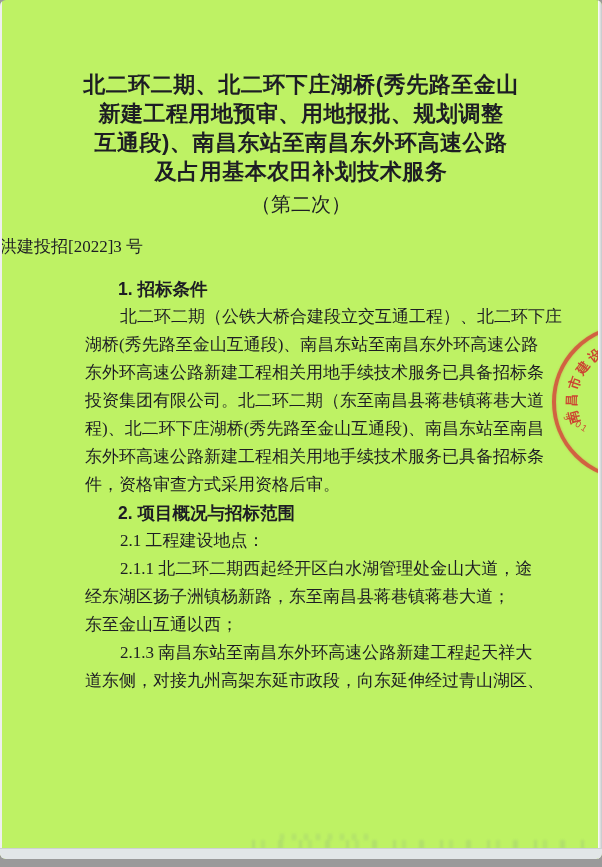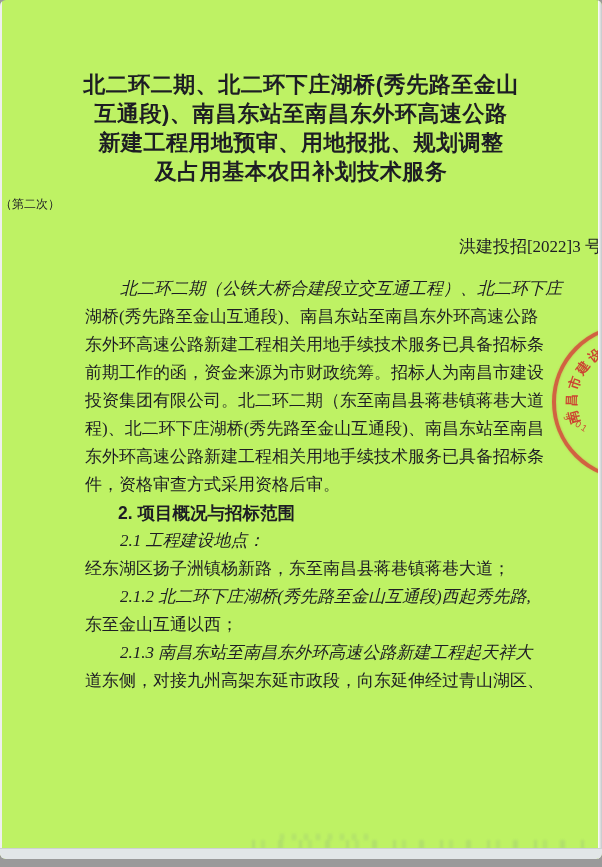--- a/index.html
+++ b/index.html
@@ -23,43 +23,44 @@
     margin:70px 60px 0 60px;
     text-align:center;
     font-family:"Liberation Sans", sans-serif;
     font-weight:bold;
     font-size:22px;
     line-height:29px;
     letter-spacing:.5px;
   }
   .subtitle{
     margin-top:7px;
-    font-size:12px;
+    text-align:center;
+    font-size:20px;
     line-height:22px;
   }
   .doc-number{
     margin-top:21px;
-    text-align:right;
+    text-align:left;
     font-size:17px;
     line-height:22px;
   }
   .body-text{
     margin:17px 75px 0 85px;
     width:442px;
     font-size:17px;
     line-height:28px;
   }
   .line{
     white-space:nowrap;
     text-align:justify;
     -moz-text-align-last:justify;
     text-align-last:justify;
   }
   .line.no-fill{text-align:left;-moz-text-align-last:left;text-align-last:left;}
-  .line.indent{text-indent:35px;font-style:italic;}
+  .line.indent{text-indent:35px;}
   .heading{
     font-family:"Liberation Sans", sans-serif;
     font-weight:bold;
     font-size:17.5px;
     line-height:28px;
     padding-left:33px;
     text-align:left;-moz-text-align-last:left;text-align-last:left;
     white-space:nowrap;
   }
 
@@ -127,43 +128,43 @@
     filter:blur(1.4px);
   }
 </style>
 </head>
 <body>
 
 <div class="page">
 
   <div class="doc-title">
     <div>北二环二期、北二环下庄湖桥(秀先路至金山</div>
+    <div>新建工程用地预审、用地报批、规划调整</div>
     <div>互通段)、南昌东站至南昌东外环高速公路</div>
-    <div>新建工程用地预审、用地报批、规划调整</div>
     <div>及占用基本农田补划技术服务</div>
   </div>
 
   <div class="subtitle">（第二次）</div>
 
   <div class="doc-number">洪建投招[2022]3 号</div>
 
   <div class="body-text">
+    <div class="heading">1. 招标条件</div>
     <div class="line indent">北二环二期（公铁大桥合建段立交互通工程）、北二环下庄</div>
     <div class="line">湖桥(秀先路至金山互通段)、南昌东站至南昌东外环高速公路</div>
     <div class="line">东外环高速公路新建工程相关用地手续技术服务已具备招标条</div>
-    <div class="line">前期工作的函，资金来源为市财政统筹。招标人为南昌市建设</div>
     <div class="line">投资集团有限公司。北二环二期（东至南昌县蒋巷镇蒋巷大道</div>
     <div class="line">程)、北二环下庄湖桥(秀先路至金山互通段)、南昌东站至南昌</div>
     <div class="line">东外环高速公路新建工程相关用地手续技术服务已具备招标条</div>
     <div class="line no-fill">件，资格审查方式采用资格后审。</div>
 
     <div class="heading">2. 项目概况与招标范围</div>
     <div class="line no-fill indent">2.1 工程建设地点：</div>
+    <div class="line indent">2.1.1 北二环二期西起经开区白水湖管理处金山大道，途</div>
     <div class="line no-fill">经东湖区扬子洲镇杨新路，东至南昌县蒋巷镇蒋巷大道；</div>
-    <div class="line indent">2.1.2 北二环下庄湖桥(秀先路至金山互通段)西起秀先路,</div>
     <div class="line no-fill">东至金山互通以西；</div>
     <div class="line indent">2.1.3 南昌东站至南昌东外环高速公路新建工程起天祥大</div>
     <div class="line">道东侧，对接九州高架东延市政段，向东延伸经过青山湖区、</div>
   </div>
 
   <div class="stamp">
     <div class="stamp-ring"></div>
     <div class="stamp-char" style="left:22px;top:93px;transform:rotate(-105deg);">南</div>
     <div class="stamp-char" style="left:20px;top:76px;transform:rotate(-88deg);">昌</div>
     <div class="stamp-char" style="left:23px;top:59px;transform:rotate(-71deg);">市</div>

